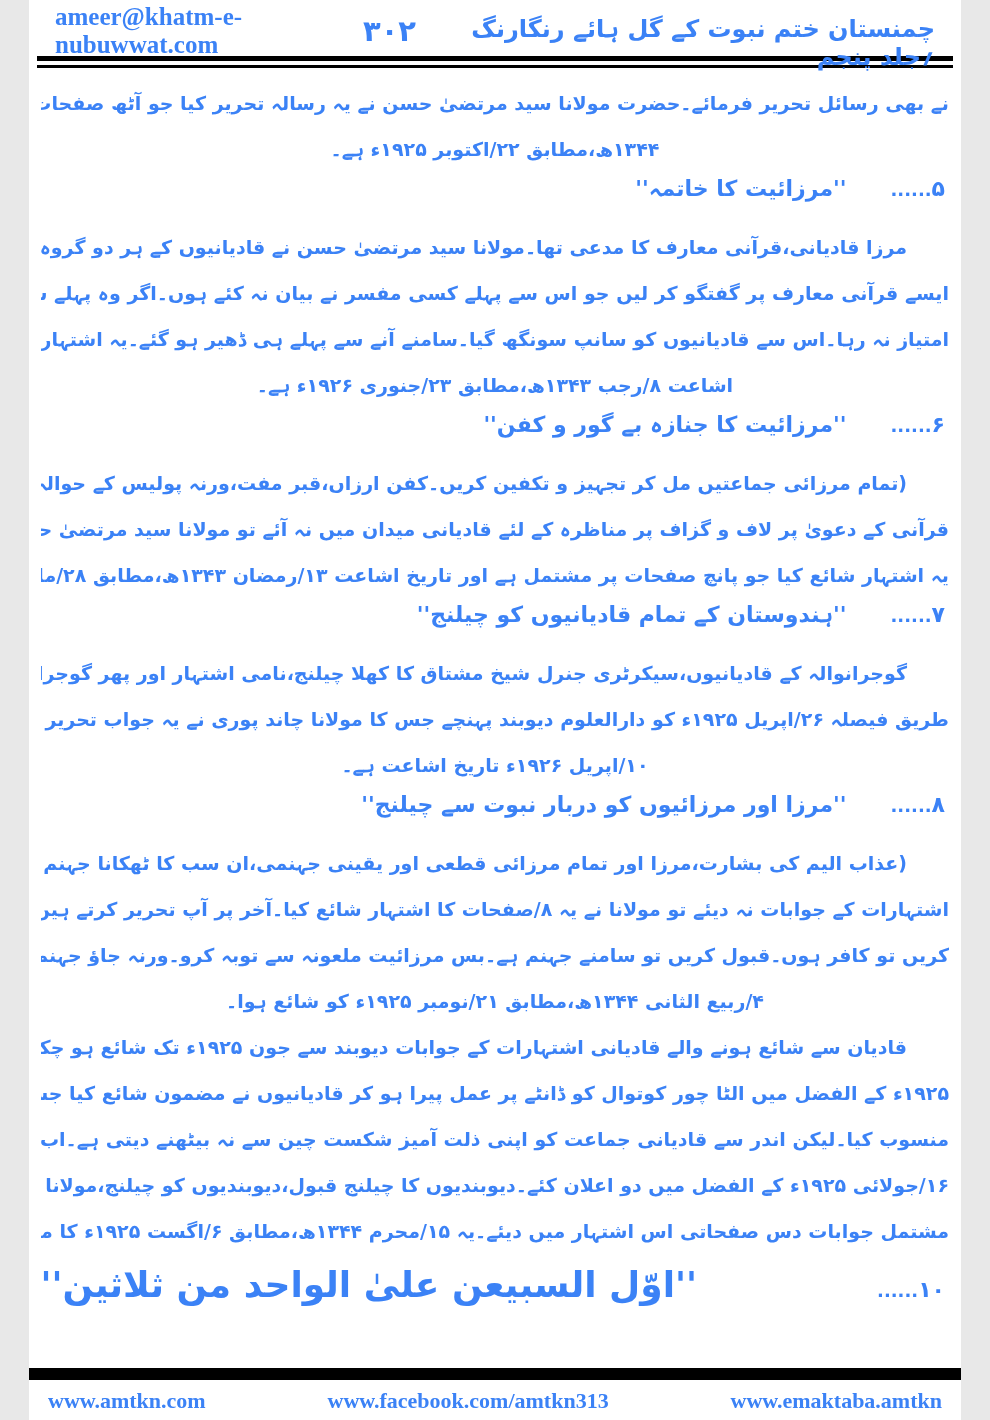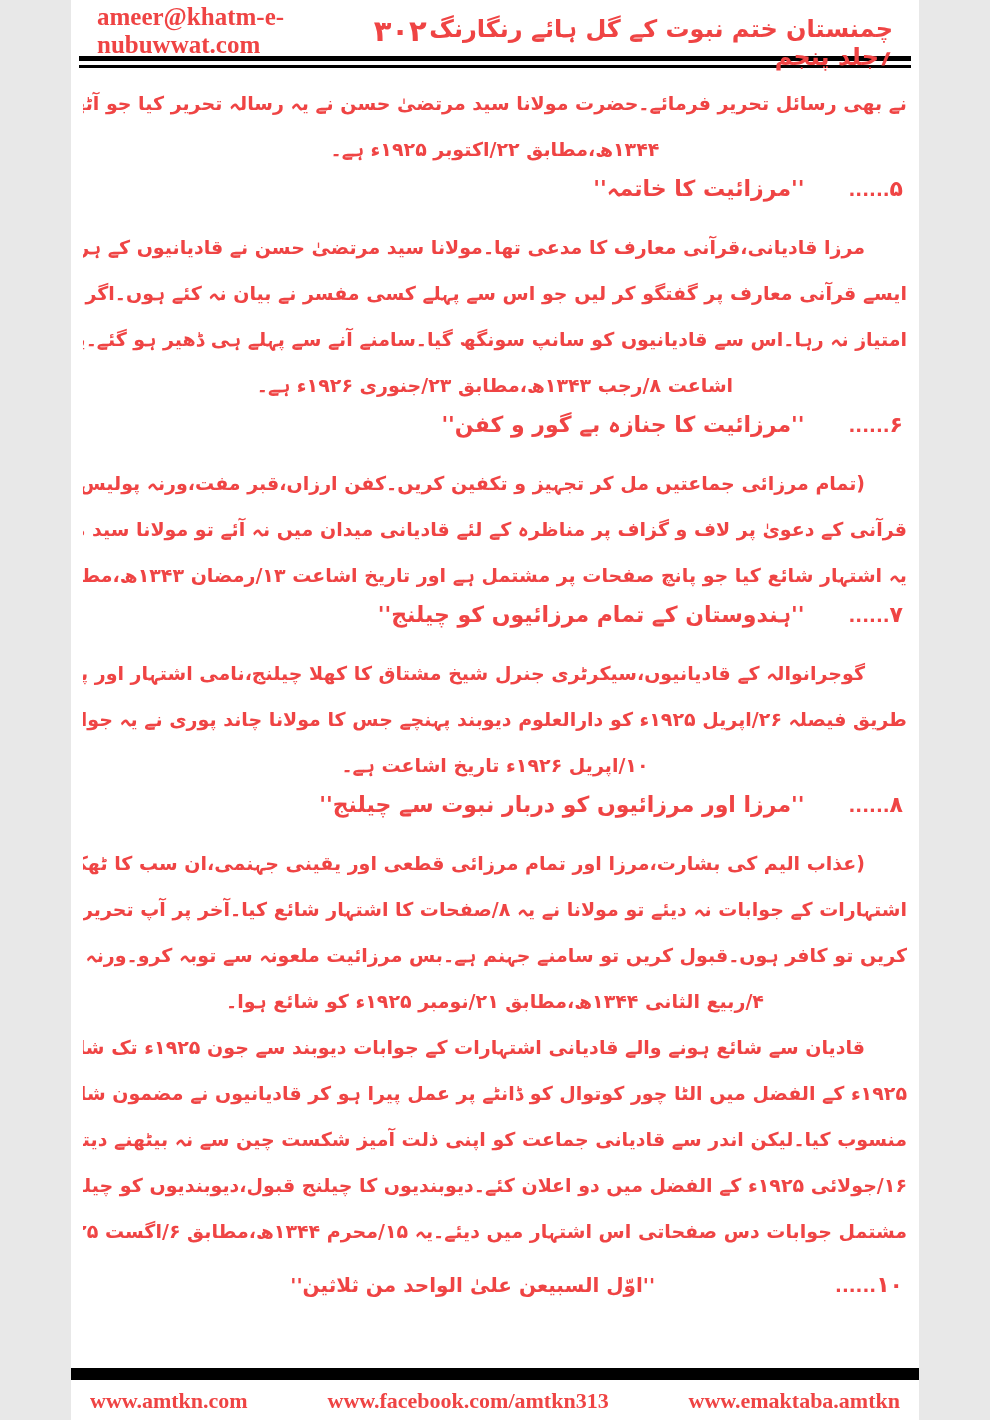--- a/index.html
+++ b/index.html
@@ -1,21 +1,21 @@
 <!DOCTYPE html>
 <html><head>
 <meta charset="utf-8">
 <style>
   html,body{margin:0;padding:0;background:#e8e8e8;}
   .page{
     position:relative;
-    width:848px;height:1420px;
+    width:932px;height:1420px;
     margin:0 auto;
     background:#ffffff;
-    color:#ef4444;
+    color:#3b82f6;
     overflow:hidden;
     font-family:"DejaVu Sans", sans-serif;
   }
   
   .hdr{
     display:flex;align-items:center;justify-content:space-between;
     padding:14px 26px 6px 26px;height:34px;
   }
   .hdr .email{
     font-family:"Liberation Serif", serif;
@@ -47,21 +47,21 @@
   .line.last{text-align:right;text-align-last:center;}
   .line.indent{text-indent:42px;}
   .heading{
     height:46px;line-height:28px;margin:3px 0;
     padding-right:4px;white-space:nowrap;overflow:hidden;
   }
   .h-num{font-size:22px;font-weight:bold;}
   .h-dots{font-size:18px;font-weight:bold;letter-spacing:1px;}
   .h-title{font-size:22px;font-weight:bold;margin-right:44px;}
   .heading.large{height:56px;line-height:56px;}
-  .heading.large .h-title{font-size:20px;margin-right:180px;}
+  .heading.large .h-title{font-size:36px;margin-right:180px;}
   
   .footer-bar{
     position:absolute;left:0;bottom:40px;
     width:100%;height:12px;background:#000;
   }
   .ftr{
     position:absolute;left:0;bottom:0;width:100%;height:38px;
     display:flex;align-items:center;justify-content:space-between;
     padding:0 19px;box-sizing:border-box;
     font-family:"Liberation Serif", serif;
@@ -92,21 +92,21 @@
         <div class="line">ایسے قرآنی معارف پر گفتگو کر لیں جو اس سے پہلے کسی مفسر نے بیان نہ کئے ہوں۔اگر وہ پہلے سے بیان کردہ ہیں تو پھر مرزا قادیانی کا</div>
         <div class="line">امتیاز نہ رہا۔اس سے قادیانیوں کو سانپ سونگھ گیا۔سامنے آنے سے پہلے ہی ڈھیر ہو گئے۔یہ اشتہار ۵/صفحات پر مشتمل ہے اور تاریخ</div>
         <div class="line last">اشاعت ۸/رجب ۱۳۴۳ھ،مطابق ۲۳/جنوری ۱۹۲۶ء ہے۔</div>
       </div>
       <div class="heading"><span class="h-num">۶</span><span class="h-dots">......</span><span class="h-title">''مرزائیت کا جنازہ بے گور و کفن''</span></div>
       <div class="para">
         <div class="line indent">(تمام مرزائی جماعتیں مل کر تجہیز و تکفین کریں۔کفن ارزاں،قبر مفت،ورنہ پولیس کے حوالہ) مرزا قادیانی کے نام نہاد معارف</div>
         <div class="line">قرآنی کے دعویٰ پر لاف و گزاف پر مناظرہ کے لئے قادیانی میدان میں نہ آئے تو مولانا سید مرتضیٰ حسن چاند پوری نے دو ماہ کے بعد پھر</div>
         <div class="line last">یہ اشتہار شائع کیا جو پانچ صفحات پر مشتمل ہے اور تاریخ اشاعت ۱۳/رمضان ۱۳۴۳ھ،مطابق ۲۸/مارچ ۱۹۲۶ء درج ہے۔</div>
       </div>
-      <div class="heading"><span class="h-num">۷</span><span class="h-dots">......</span><span class="h-title">''ہندوستان کے تمام مرزائیوں کو چیلنج''</span></div>
+      <div class="heading"><span class="h-num">۷</span><span class="h-dots">......</span><span class="h-title">''ہندوستان کے تمام قادیانیوں کو چیلنج''</span></div>
       <div class="para">
         <div class="line indent">گوجرانوالہ کے قادیانیوں،سیکرٹری جنرل شیخ مشتاق کا کھلا چیلنج،نامی اشتہار اور پھر گوجرانوالہ کی قادیانی جماعت کا اشتہار،</div>
         <div class="line">طریق فیصلہ ۲۶/اپریل ۱۹۲۵ء کو دارالعلوم دیوبند پہنچے جس کا مولانا چاند پوری نے یہ جواب تحریر کیا۔۲۶/رمضان ۱۳۴۳ھ،مطابق</div>
         <div class="line last">۱۰/اپریل ۱۹۲۶ء تاریخ اشاعت ہے۔</div>
       </div>
       <div class="heading"><span class="h-num">۸</span><span class="h-dots">......</span><span class="h-title">''مرزا اور مرزائیوں کو دربار نبوت سے چیلنج''</span></div>
       <div class="para">
         <div class="line indent">(عذاب الیم کی بشارت،مرزا اور تمام مرزائی قطعی اور یقینی جہنمی،ان سب کا ٹھکانا جہنم ہے) قادیانیوں نے سابقہ</div>
         <div class="line">اشتہارات کے جوابات نہ دیئے تو مولانا نے یہ ۸/صفحات کا اشتہار شائع کیا۔آخر پر آپ تحریر کرتے ہیں:''حدیث متواتر مذکور کا انکار</div>
         <div class="line">کریں تو کافر ہوں۔قبول کریں تو سامنے جہنم ہے۔بس مرزائیت ملعونہ سے توبہ کرو۔ورنہ جاؤ جہنم میں۔ہم نے سمجھا دیا۔'' یہ اشتہار</div>

